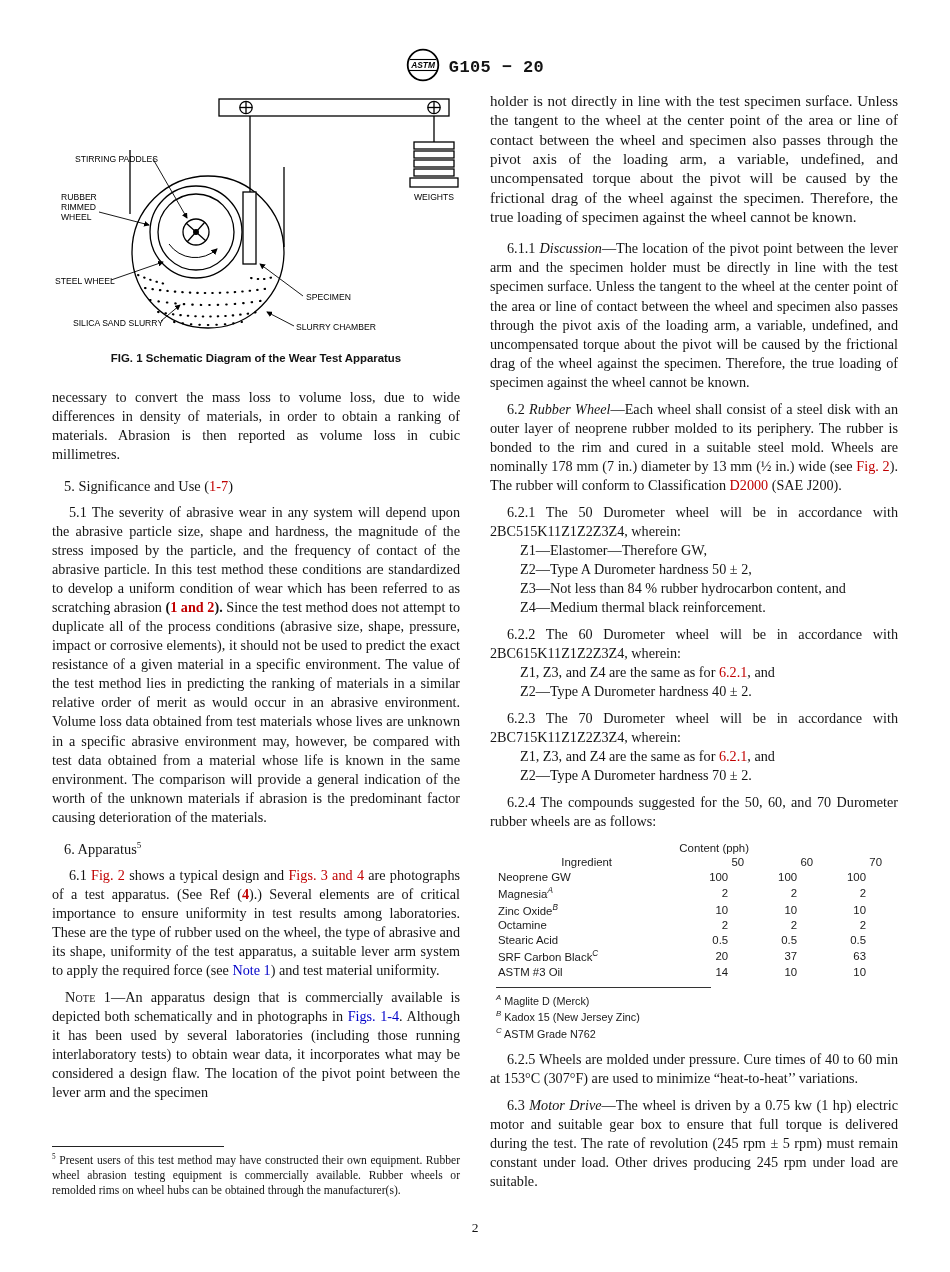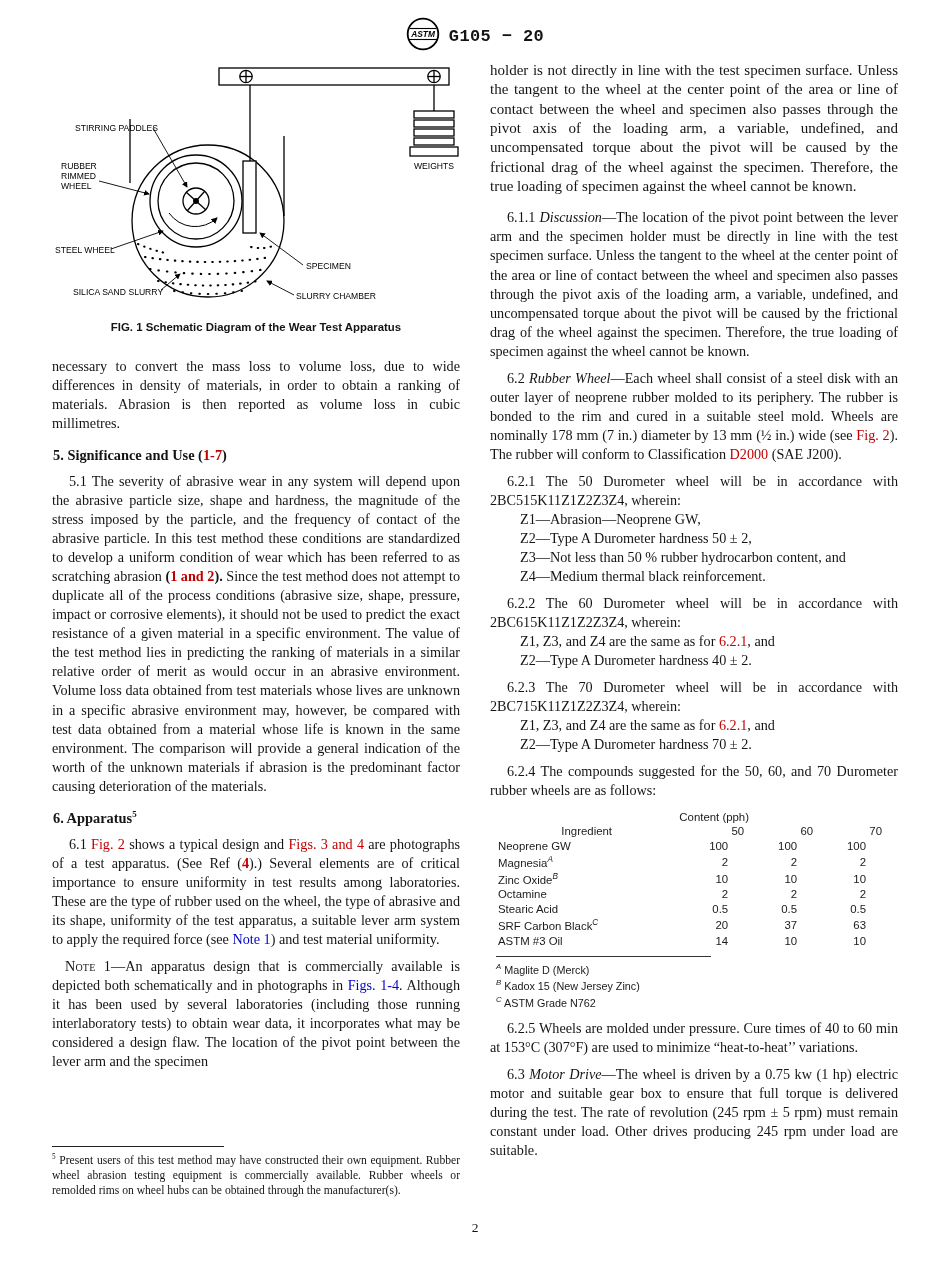--- a/index.html
+++ b/index.html
@@ -1,35 +1,35 @@
 <!DOCTYPE html>
 <html><head>
 <meta charset="utf-8">
 <style>
   html,body{margin:0;padding:0}
   body{
     width:950px;height:1272px;background:#ffffff;color:#141414;
     font-family:"Liberation Serif",serif;overflow:hidden;
   }
-  .page{width:100%;height:100%;padding:15px 52px 0 52px;box-sizing:border-box;display:flex;flex-direction:column}
+  .page{width:100%;height:100%;padding:46px 52px 0 52px;box-sizing:border-box;display:flex;flex-direction:column}
   
   .hdr{display:flex;align-items:center;justify-content:center;gap:9px;height:42px;margin-bottom:4px}
   .designation{font-family:Liberation Mono, monospace;font-weight:bold;font-size:17px;letter-spacing:.4px}
   
   .cols{display:flex;gap:30px;flex:1 1 auto;overflow:hidden}
   .col{width:408px;min-width:408px}
   .left-col{display:flex;flex-direction:column}
   
   .figure-block{text-align:center;margin-bottom:4px}
   .fig-caption{font-family:"Liberation Sans",sans-serif;font-weight:bold;font-size:11.4px;margin-top:6px;text-align:center}
   
   p.body{font-size:14.2px;line-height:1.34;text-align:justify;margin:8px 0 0 0}
   p.first-after-fig{margin-top:20px}
   .indent{text-indent:17px}
-  .heading{font-size:14.4px;font-weight:bold;margin:14px 0 0 1px;font-family:"Liberation Serif",serif}
+  .heading{font-size:14.4px;font-weight:normal;margin:14px 0 0 12px;font-family:"Liberation Serif",serif}
   .small{font-size:15px;line-height:1.29;text-align:justify}
   .note{margin-top:13px;text-indent:13px}
   .zline{font-size:14.2px;line-height:1.34;padding-left:30px;text-align:left}
   
   .seg-link-red{color:#c00000}
   .seg-link-blue{color:#0000c8}
   .seg-bold{font-weight:bold}
   .seg-italic{font-style:italic}
   .seg-sup{vertical-align:super;font-size:.62em;line-height:0}
   .seg-smallcaps{font-variant:small-caps;letter-spacing:.2px}
@@ -168,23 +168,23 @@
 
     <div class="col">
 
       <p class="small" style="margin:0;">holder is not directly in line with the test specimen surface. Unless the tangent to the wheel at the center point of the area or line of contact between the wheel and specimen also passes through the pivot axis of the loading arm, a variable, undefined, and uncompensated torque about the pivot will be caused by the frictional drag of the wheel against the specimen. Therefore, the true loading of specimen against the wheel cannot be known.</p>
 
       <p class="body indent" style="margin-top:12px"><span>6.1.1 </span><span class="seg-italic">Discussion</span><span>—The location of the pivot point between the lever arm and the specimen holder must be directly in line with the test specimen surface. Unless the tangent to the wheel at the center point of the area or line of contact between the wheel and specimen also passes through the pivot axis of the loading arm, a variable, undefined, and uncompensated torque about the pivot will be caused by the frictional drag of the wheel against the specimen. Therefore, the true loading of specimen against the wheel cannot be known.</span></p>
 
       <p class="body indent"><span>6.2 </span><span class="seg-italic">Rubber Wheel</span><span>—Each wheel shall consist of a steel disk with an outer layer of neoprene rubber molded to its periphery. The rubber is bonded to the rim and cured in a suitable steel mold. Wheels are nominally 178 mm (7 in.) diameter by 13 mm (½ in.) wide (see </span><span class="seg-link-red">Fig. 2</span><span>). The rubber will conform to Classification </span><span class="seg-link-red">D2000</span><span> (SAE J200).</span></p>
 
       <p class="body indent"><span>6.2.1 The 50 Durometer wheel will be in accordance with 2BC515K11Z1Z2Z3Z4, wherein:</span></p>
-      <div class="zline"><span>Z1—Abrasion—Neoprene GW,</span></div>
+      <div class="zline"><span>Z1—Elastomer—Therefore GW,</span></div>
       <div class="zline"><span>Z2—Type A Durometer hardness 50 ± 2,</span></div>
-      <div class="zline"><span>Z3—Not less than 50 % rubber hydrocarbon content, and</span></div>
+      <div class="zline"><span>Z3—Not less than 84 % rubber hydrocarbon content, and</span></div>
       <div class="zline"><span>Z4—Medium thermal black reinforcement.</span></div>
 
       <p class="body indent"><span>6.2.2 The 60 Durometer wheel will be in accordance with 2BC615K11Z1Z2Z3Z4, wherein:</span></p>
       <div class="zline"><span>Z1, Z3, and Z4 are the same as for </span><span class="seg-link-red">6.2.1</span><span>, and</span></div>
       <div class="zline"><span>Z2—Type A Durometer hardness 40 ± 2.</span></div>
 
       <p class="body indent"><span>6.2.3 The 70 Durometer wheel will be in accordance with 2BC715K11Z1Z2Z3Z4, wherein:</span></p>
       <div class="zline"><span>Z1, Z3, and Z4 are the same as for </span><span class="seg-link-red">6.2.1</span><span>, and</span></div>
       <div class="zline"><span>Z2—Type A Durometer hardness 70 ± 2.</span></div>
 

